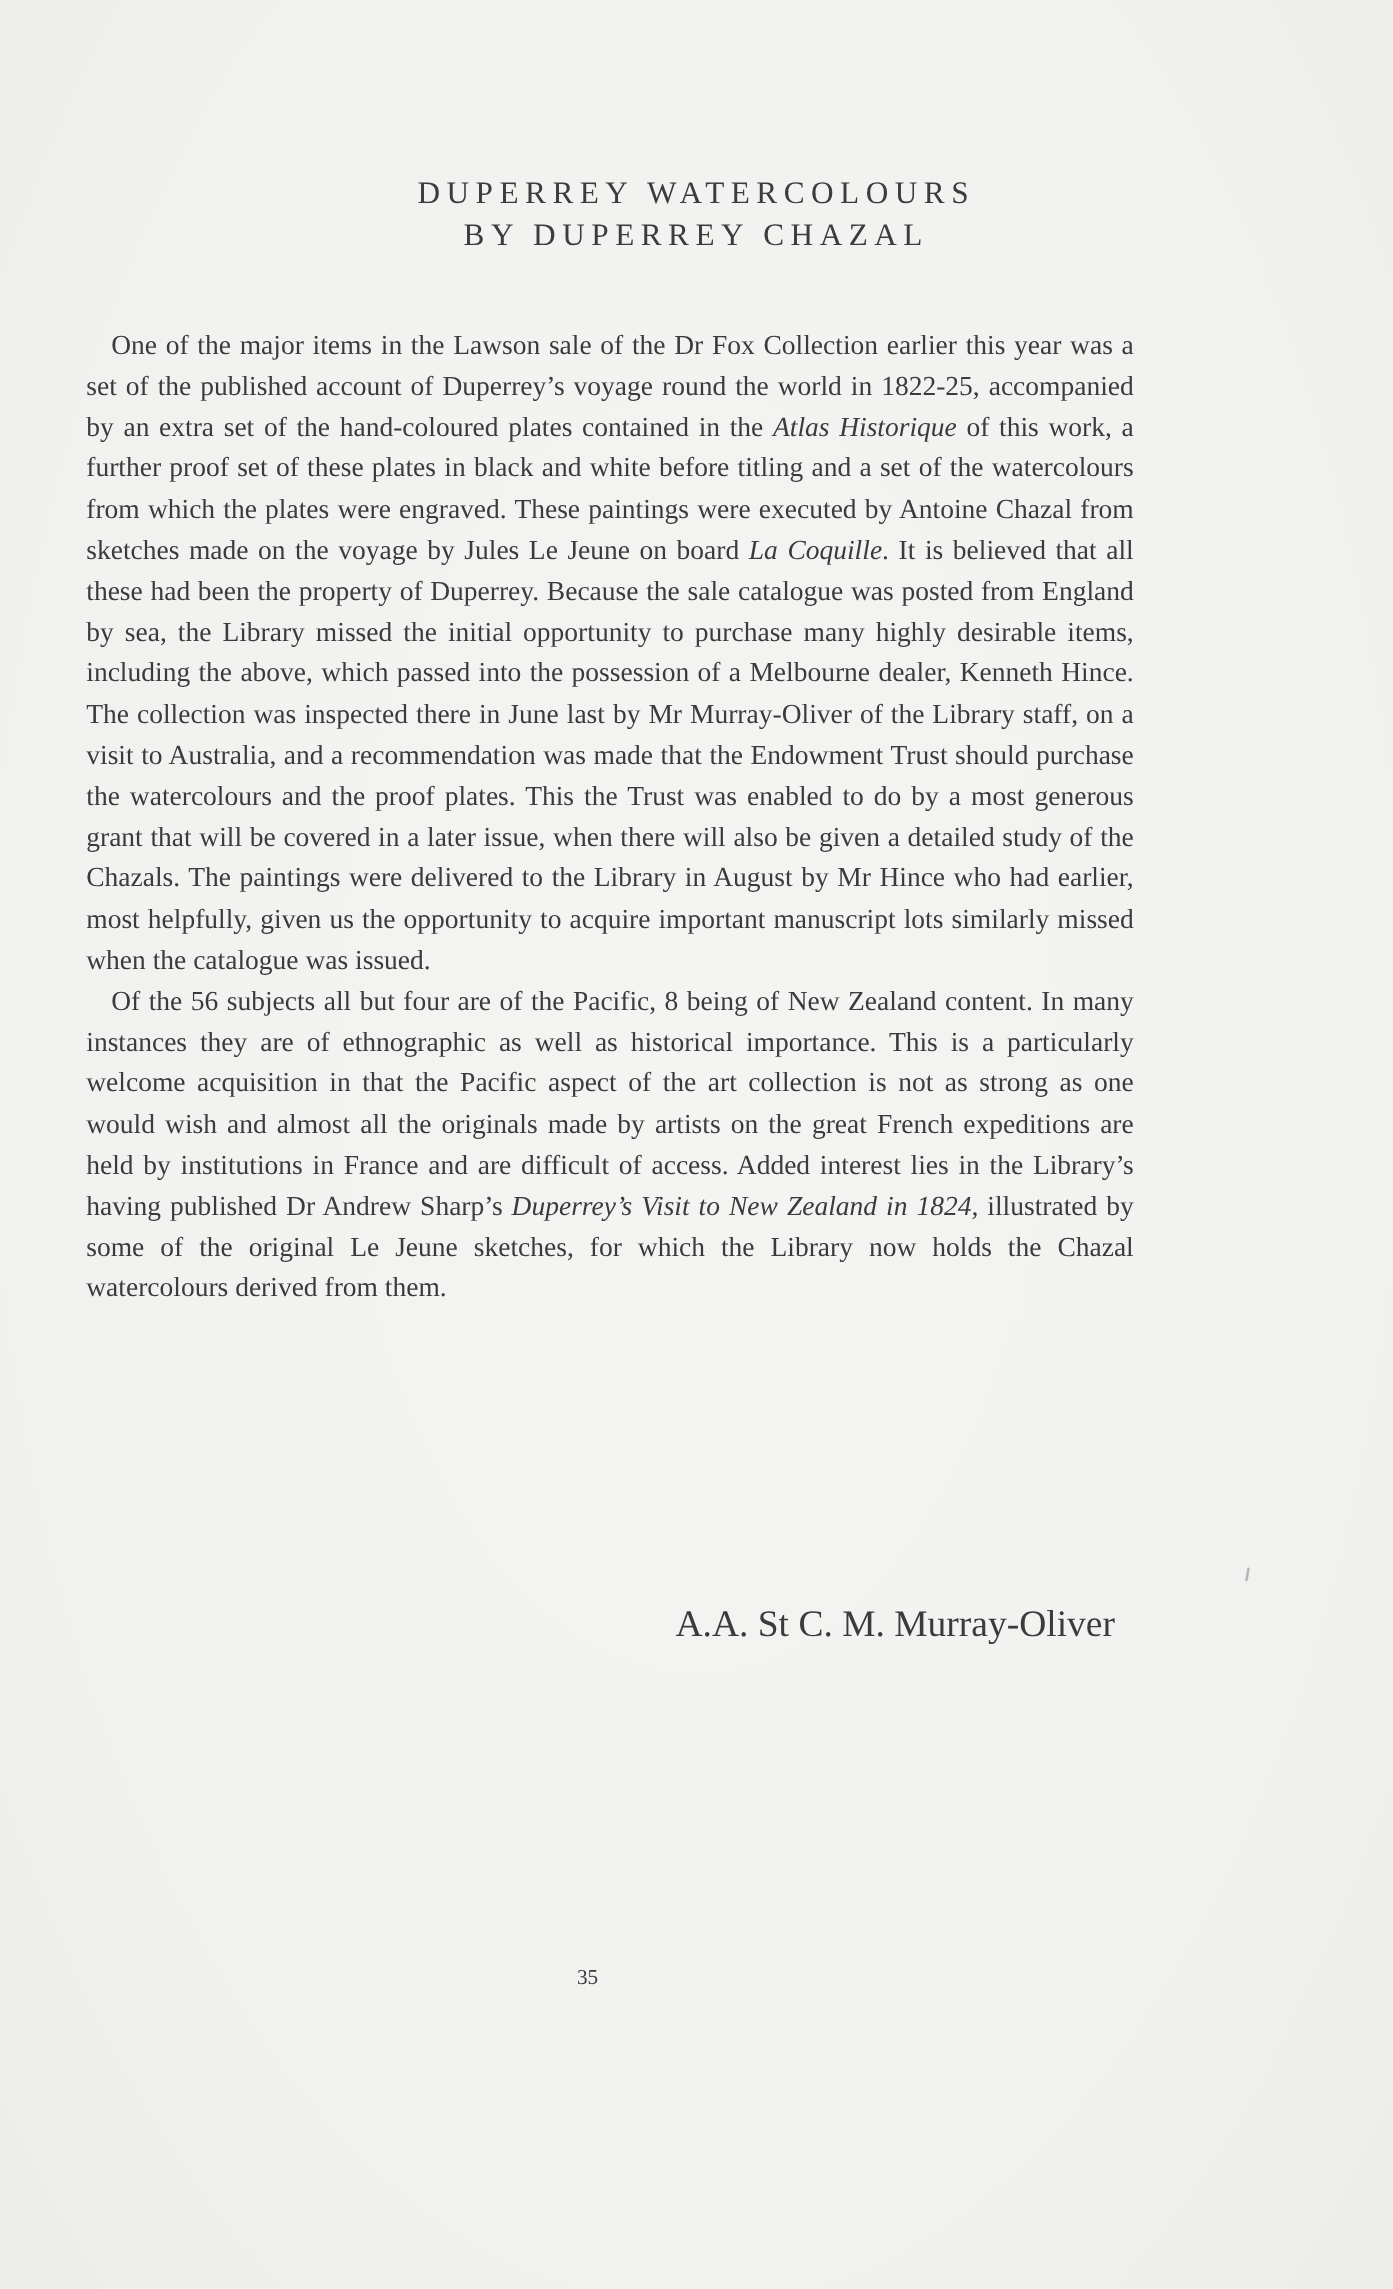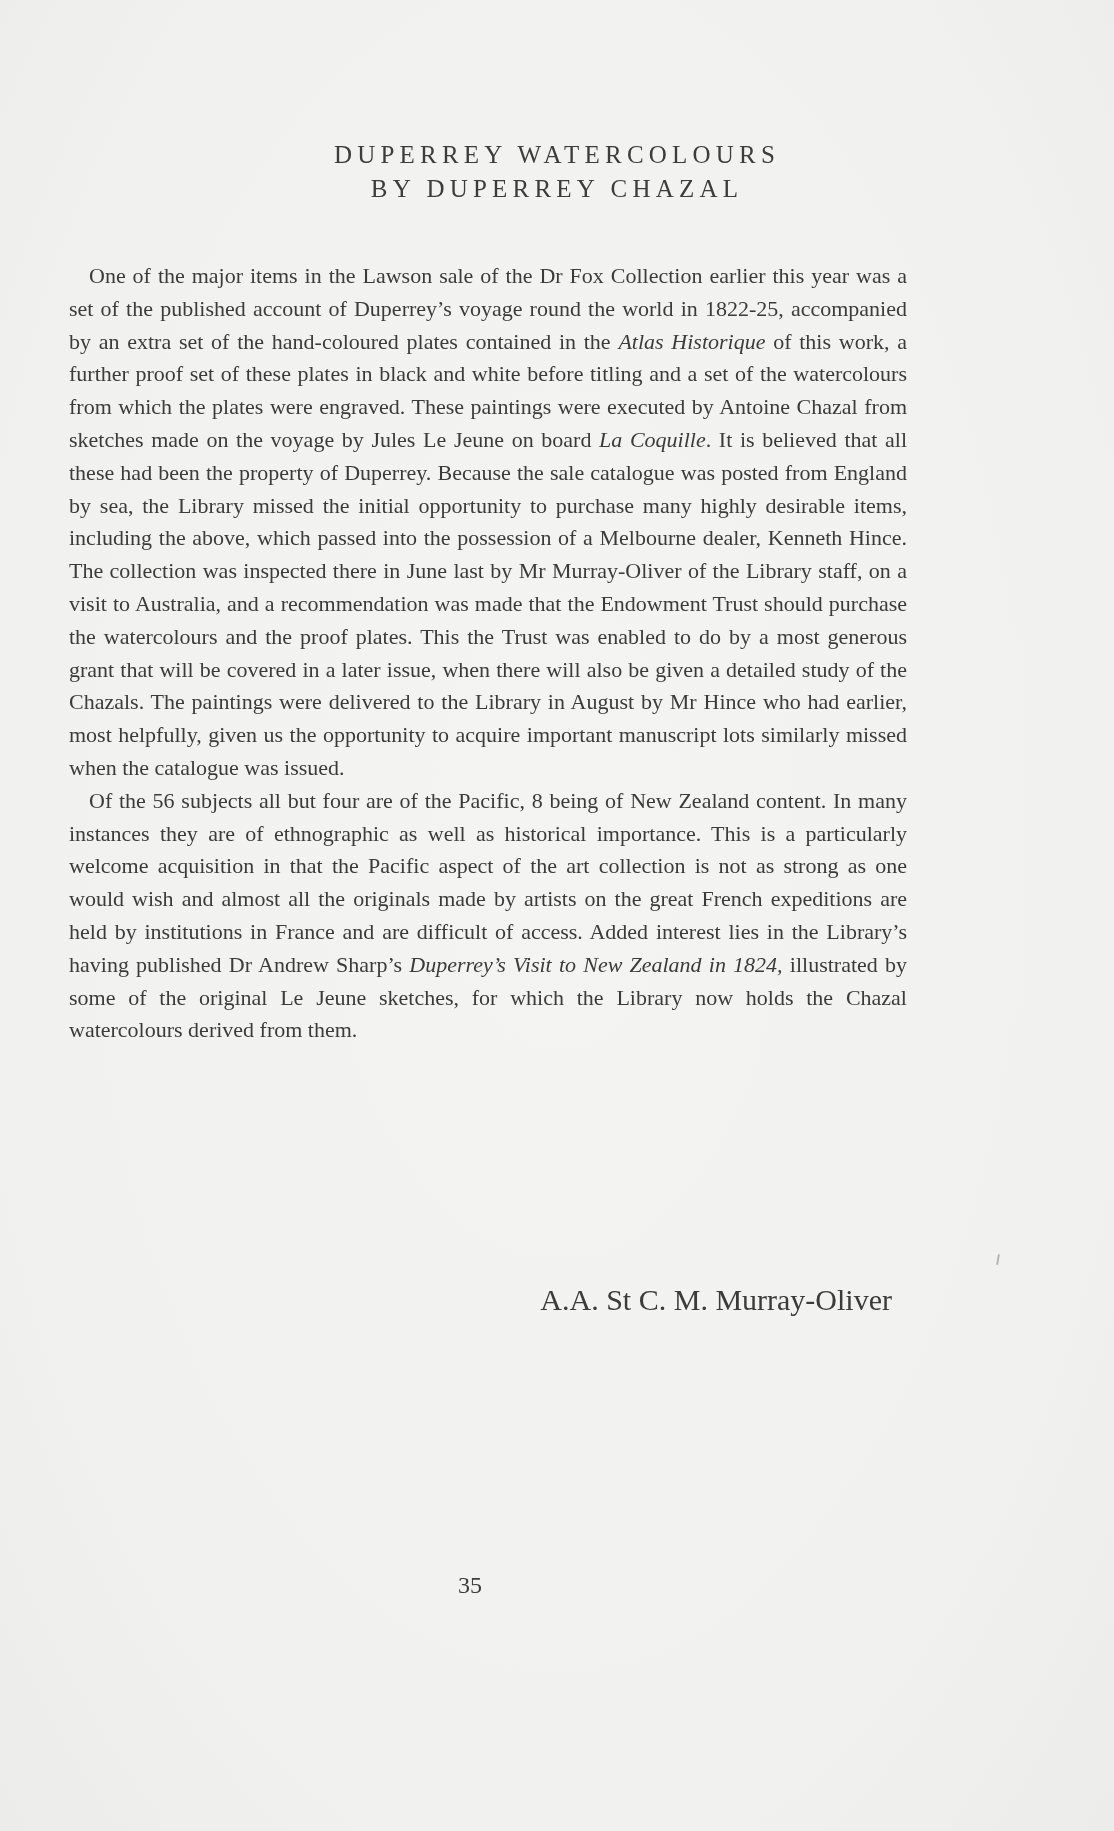--- a/index.html
+++ b/index.html
@@ -70,21 +70,21 @@
       line-height: 32.8px;
       color: #3b3b3b;
       text-align: right;
     }
     .page-number {
       position: absolute;
       top: 1572px;
       left: 0;
       width: 940px;
       text-align: center;
-      font-size: 24px;
+      font-size: 17px;
       color: #3c3c3c;
     }
     .speck {
       position: absolute;
       background: #8d8d8d;
       border-radius: 1px;
     }
     .speck.mark1 {
       left: 997px;
       top: 1254px;

